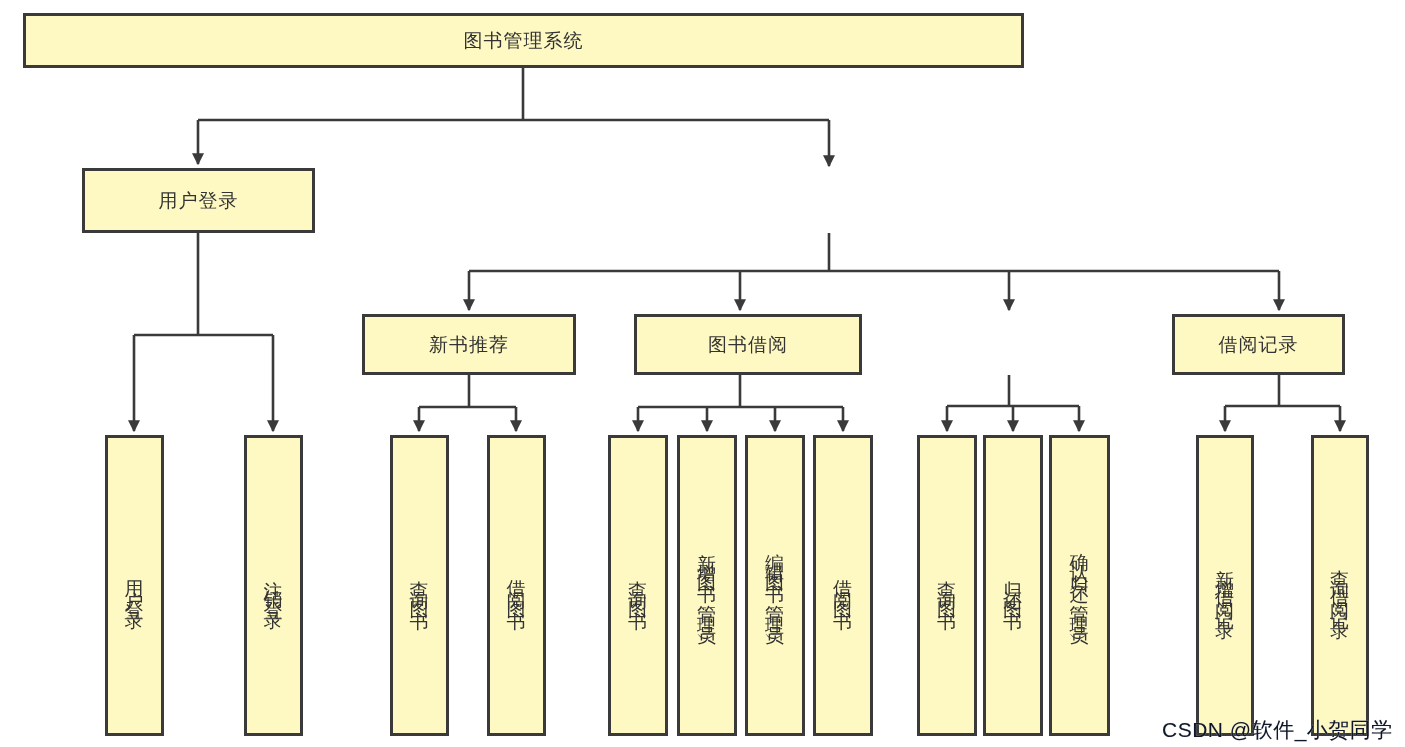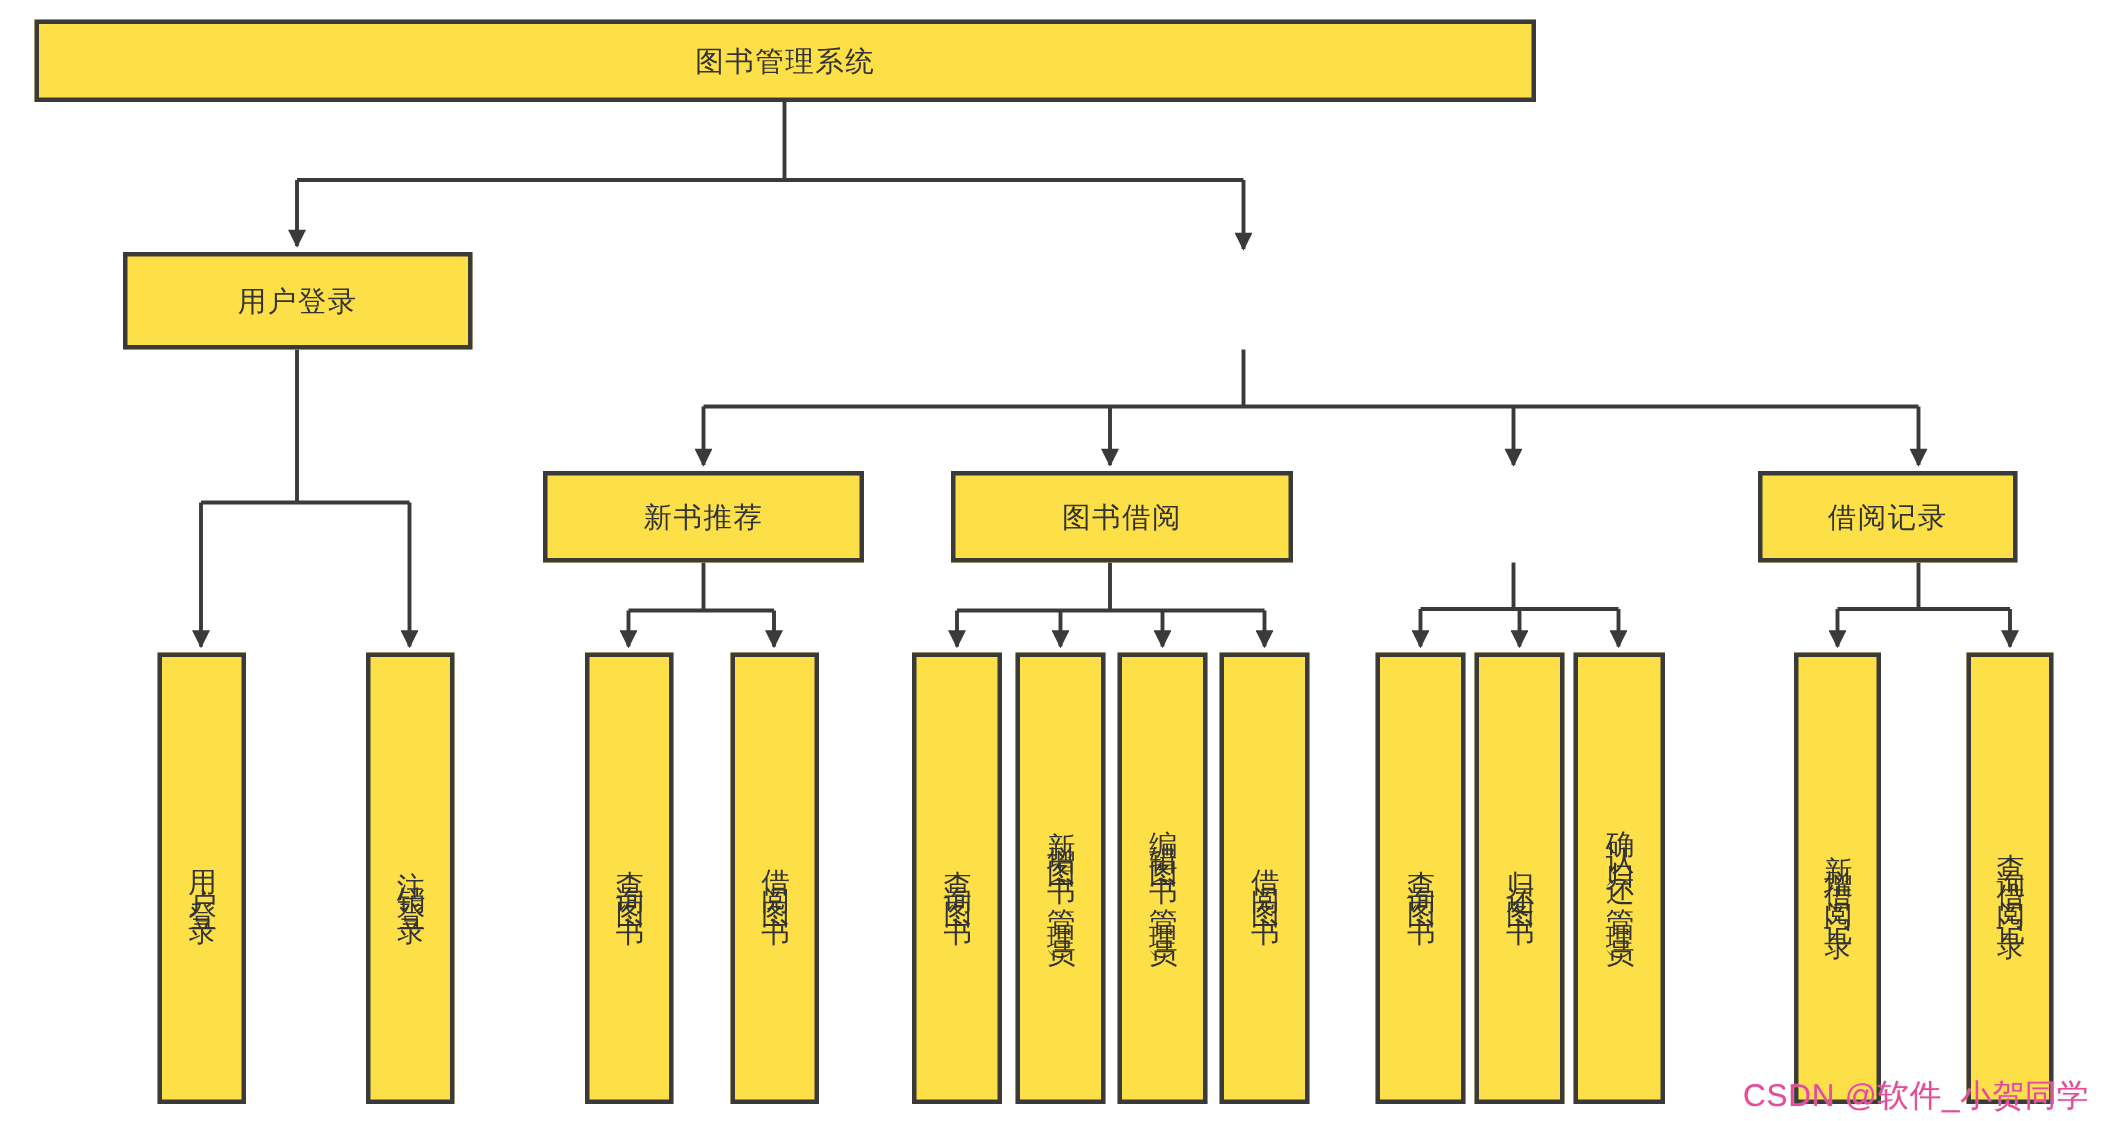--- a/index.html
+++ b/index.html
@@ -16,21 +16,21 @@
     overflow: hidden;
   }
   #wires {
     position: absolute;
     left: 0; top: 0;
     width: 1405px;
     height: 747px;
   }
   .node {
     position: absolute;
-    background: #fde047;
+    background: #fef9c3;
     border: 3px solid #3a3a3a;
     box-sizing: border-box;
     display: flex;
     align-items: center;
     justify-content: center;
     color: #333333;
   }
   .node .lbl {
     font-size: 19px;
     letter-spacing: 1px;
@@ -66,21 +66,21 @@
   #n-cb1 { left: 917px;  width: 60px; }
   #n-cb2 { left: 983px;  width: 60px; }
   #n-cb3 { left: 1049px; width: 61px; }
   #n-rc1 { left: 1196px; width: 58px; }
   #n-rc2 { left: 1311px; width: 58px; }
   #watermark {
     position: absolute;
     left: 1162px;
     top: 716px;
     font-size: 21px;
-    color: #ec4899;
+    color: #0f172a;
     letter-spacing: 0.5px;
     white-space: nowrap;
     text-shadow: 0 0 1px #c9c9c9;
   }
 </style>
 </head>
 <body>
 
 <div id="canvas">
 

